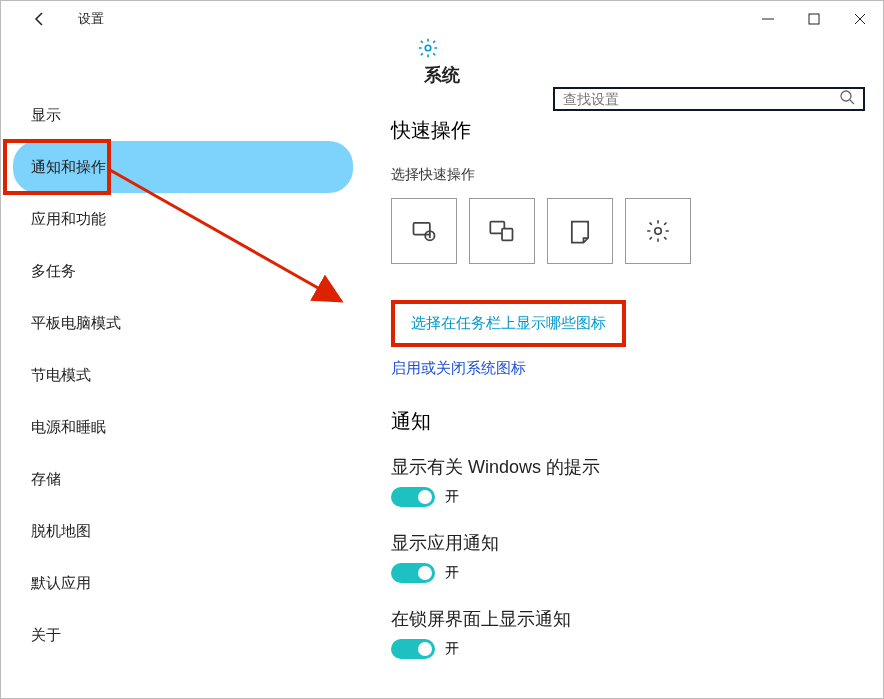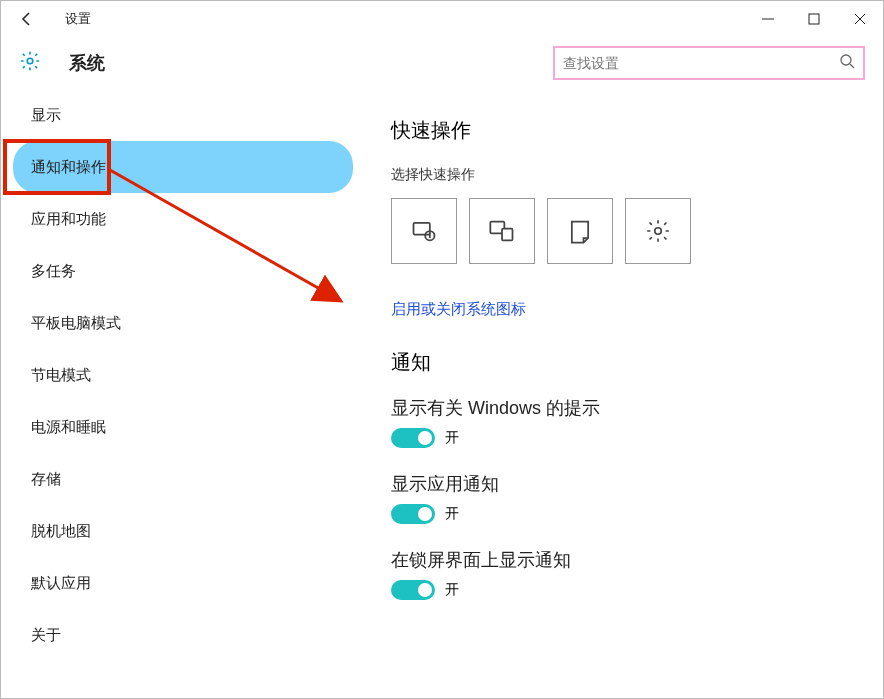--- a/index.html
+++ b/index.html
@@ -1,29 +1,29 @@
 <!DOCTYPE html>
 <html><head>
 <meta charset="utf-8">
 <style>
 * { margin: 0; padding: 0; box-sizing: border-box; font-family: "Microsoft YaHei", "Segoe UI", sans-serif; }
 body { width: 884px; height: 699px; background: #fff; overflow: hidden; border: 1px solid #bbb; position: relative; }
 
 
-.titlebar { height: 36px; display: flex; align-items: center; padding-left: 8px; text-align: center; }
+.titlebar { height: 36px; display: flex; align-items: center; padding-left: 21px; text-align: center; }
 .titlebar .back { width: 36px; height: 36px; display: flex; align-items: center; justify-content: center; cursor: pointer; }
 .titlebar .app-title { font-size: 13px; margin-left: 20px; color: #222; }
 .titlebar .win-controls { margin-left: auto; display: flex; }
 .win-ctrl { width: 46px; height: 36px; display: flex; align-items: center; justify-content: center; cursor: pointer; }
 
 
-.header-row { height: 52px; display: flex; align-items: center; padding: 0 18px; }
+.header-row { height: 52px; display: flex; align-items: center; padding: 0 18px; flex-direction: column; }
 .header-row .gear { margin-right: 28px; }
 .header-row .section-title { font-size: 18px; font-weight: 600; color: #222; }
-.search-box { margin-left: auto; width: 312px; height: 34px; border: 2px solid #f9a8d4; display: flex; align-items: center; padding: 0 8px; }
+.search-box { margin-left: auto; width: 312px; height: 34px; border: 2px solid #0f172a; display: flex; align-items: center; padding: 0 8px; }
 .search-box input { flex: 1; border: none; outline: none; font-size: 14px; color: #666; background: transparent; }
 .search-box .sicon { color: #555; }
 
 
 .content { display: flex; height: calc(100% - 88px); padding-left: 12px; }
 .sidebar { width: 340px; overflow-y: auto; }
 .sidebar-item { height: 52px; display: flex; align-items: center; padding-left: 18px; font-size: 15px; color: #222; cursor: pointer; }
 .sidebar-item.selected { background: #7dd3fc; border-radius: 24px; }
 
 .main { flex: 1; padding: 28px 38px 0 38px; overflow-y: auto; position: relative; }
@@ -165,20 +165,23 @@
           </svg>
       </div>
       <div class="tile">
         <svg width="26" height="26" viewBox="0 0 24 24" fill="none">
             <circle cx="12" cy="12" r="3" stroke="#444" stroke-width="1.5"></circle>
             <path d="M12 2v3M12 19v3M4.2 4.2l2.1 2.1M17.7 17.7l2.1 2.1M2 12h3M19 12h3M4.2 19.8l2.1-2.1M17.7 6.3l2.1-2.1" stroke="#444" stroke-width="1.5"></path>
           </svg>
       </div>
     </div>
 
+    <div class="link-box">
+      <span class="link">选择在任务栏上显示哪些图标</span>
+    </div>
     <span class="link-plain">启用或关闭系统图标</span>
 
     <h2>通知</h2>
 
     <div class="toggle-row">
       <div class="label">显示有关 Windows 的提示</div>
       <div class="toggle-wrap">
         <div class="toggle"></div>
         <span class="toggle-state">开</span>
       </div>

